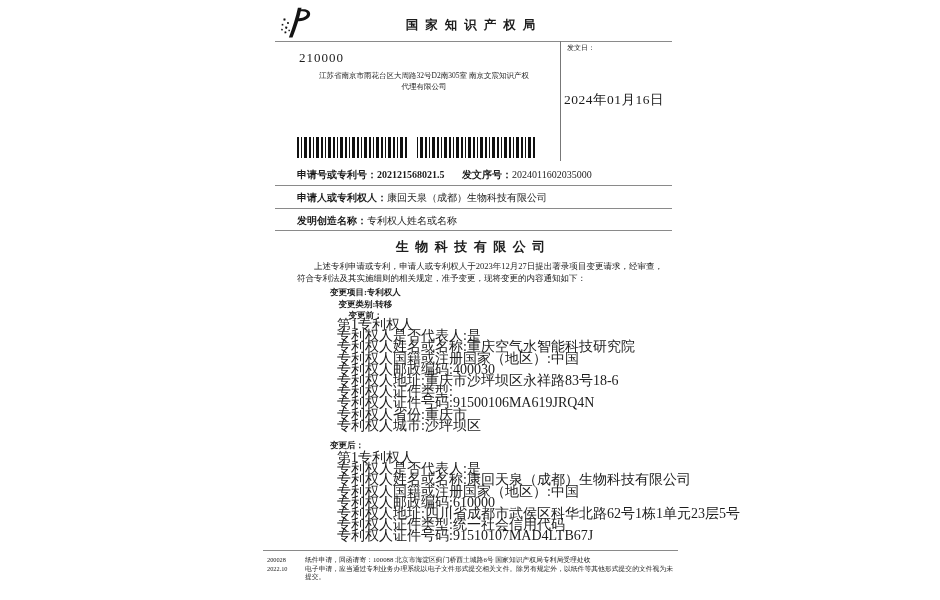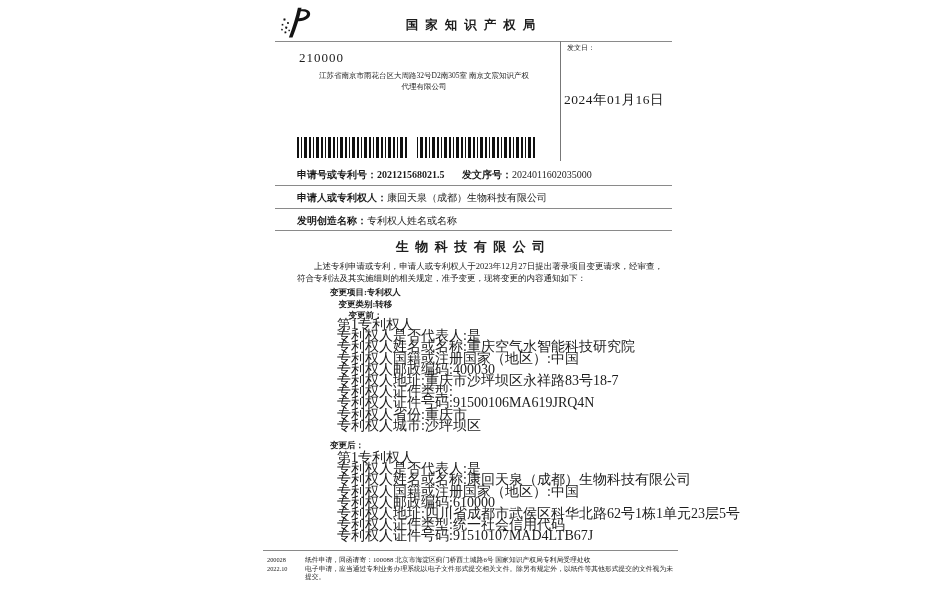--- a/index.html
+++ b/index.html
@@ -104,21 +104,21 @@
     <div>变更类别:转移</div>
     <div>变更前：</div>
   </div>
 
   <div class="detail detail-before">
     <div>第1专利权人</div>
     <div>专利权人是否代表人:是</div>
     <div>专利权人姓名或名称:重庆空气水智能科技研究院</div>
     <div>专利权人国籍或注册国家（地区）:中国</div>
     <div>专利权人邮政编码:400030</div>
-    <div>专利权人地址:重庆市沙坪坝区永祥路83号18-7</div>
+    <div>专利权人地址:重庆市沙坪坝区永祥路83号18-6</div>
     <div>专利权人证件类型:</div>
     <div>专利权人证件号码:91500106MA619JRQ4N</div>
     <div>专利权人省份:重庆市</div>
     <div>专利权人城市:沙坪坝区</div>
   </div>
 
   <div class="after-label">变更后：</div>
 
   <div class="detail detail-after">
     <div>第1专利权人</div>

